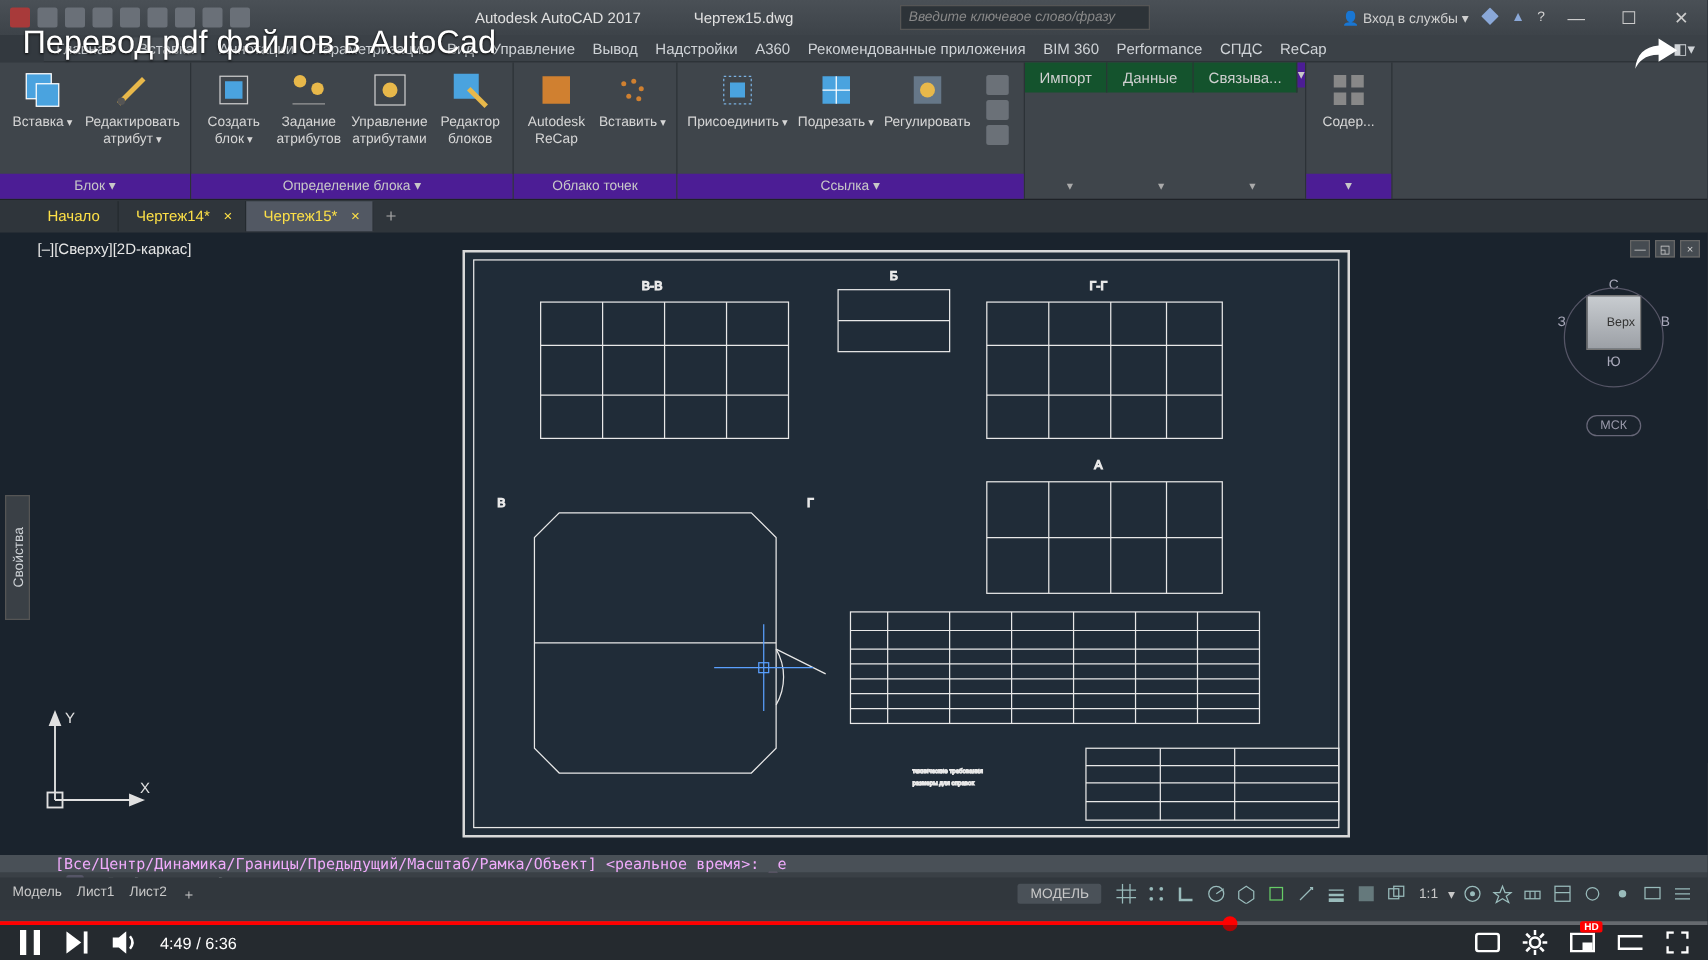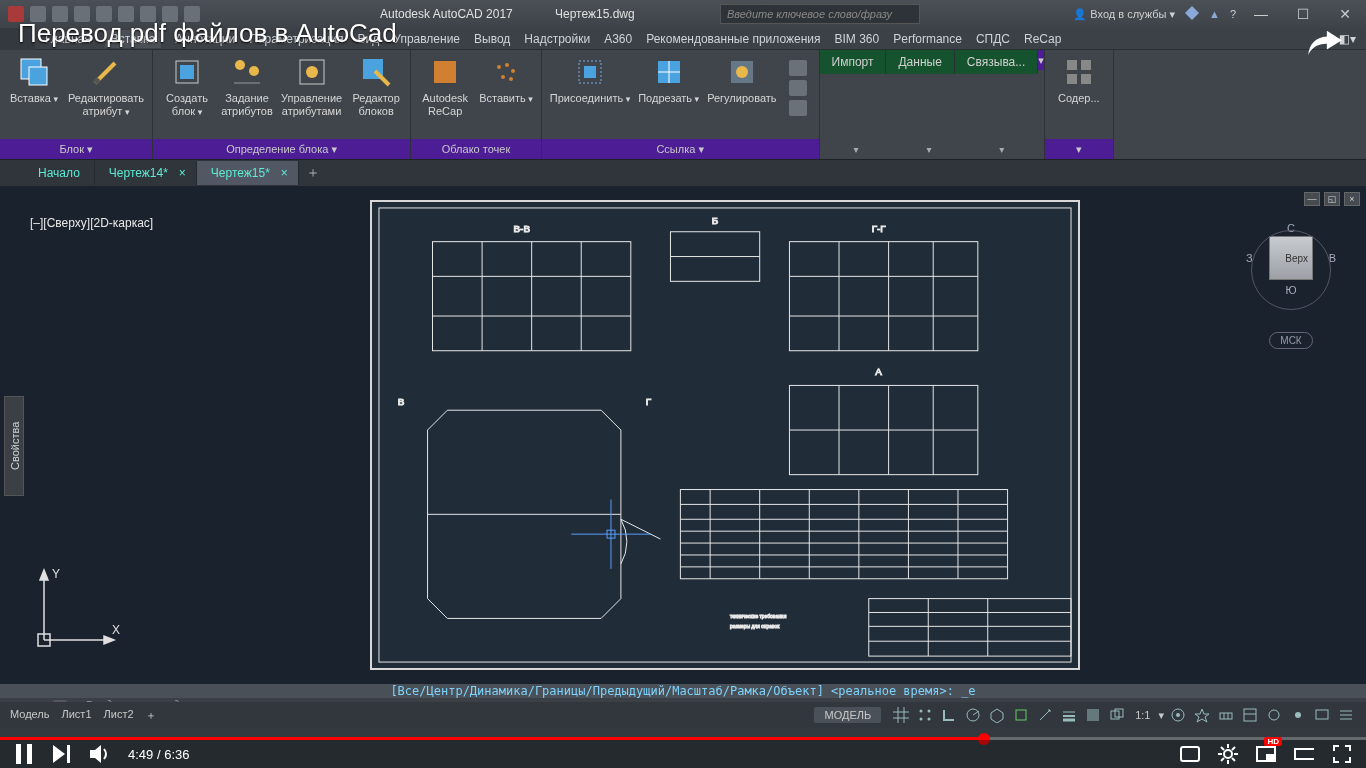--- a/index.html
+++ b/index.html
@@ -34,45 +34,45 @@
 .panel-title { height: 20px; font-size: 11px; text-align: center; color: #c8c8c8; background: #4c1d95; line-height: 20px; }
 .rbtn { display: flex; flex-direction: column; align-items: center; justify-content: flex-start; font-size: 11px; color: #d6d6d6; text-align: center; line-height: 13px; min-width: 52px; }
 .rbtn .ico { width: 32px; height: 32px; margin-bottom: 4px; display: flex; align-items: center; justify-content: center; }
 .rbtn .drop::after { content: " ▾"; font-size: 9px; }
 .extras { display: flex; flex-direction: column; gap: 4px; align-items: center; justify-content: center; padding: 4px; }
 .extras div { width: 18px; height: 16px; background: #6b7178; border-radius: 2px; }
 .tab-btn { height: 24px; padding: 0 12px; font-size: 12px; color: #d0d0d0; display: flex; align-items: center; border-right: 1px solid #2c3237; background: #14532d; }
 
 
 .filetabs { height: 26px; background: #2f353b; display: flex; align-items: center; padding: 0 0 0 24px; font-size: 12px; gap: 0; }
-.filetabs .tab { height: 24px; padding: 0 28px 0 14px; border-right: 1px solid #242a2f; display: flex; align-items: center; position: relative; color: #5eead4; }
+.filetabs .tab { height: 24px; padding: 0 28px 0 14px; border-right: 1px solid #242a2f; display: flex; align-items: center; position: relative; color: #fde047; }
 .filetabs .tab.active { background: #525863; }
 .filetabs .tab .close { position: absolute; right: 10px; font-size: 12px; }
 .filetabs .add { width: 28px; text-align: center; font-size: 14px; color: #aaa; }
 
 
 .canvas-area { position: absolute; left: 0; top: 186px; right: 0; bottom: 84px; background: #1a232d; }
 .props-tab { position: absolute; left: 4px; top: 210px; width: 20px; height: 100px; background: #3a4046; writing-mode: vertical-rl; transform: rotate(180deg); font-size: 11px; text-align: center; line-height: 20px; color: #cfd3d7; border: 1px solid #555; }
 
-.view-label { position: absolute; left: 30px; top: 6px; font-size: 12px; color: #e8e8e8; margin-top: 24px; }
+.view-label { position: absolute; left: 30px; top: 6px; font-size: 12px; color: #e8e8e8; }
 .ucs { position: absolute; left: 30px; bottom: 30px; }
 .viewport-ctrl { position: absolute; right: 6px; top: 6px; display: flex; gap: 4px; }
 .viewport-ctrl div { width: 16px; height: 14px; background: #454b51; border: 1px solid #666; font-size: 9px; text-align: center; line-height: 12px; }
 
 .viewcube { position: absolute; right: 30px; top: 36px; width: 90px; text-align: center; font-size: 11px; color: #aab; }
 .viewcube .cube { width: 44px; height: 44px; background: linear-gradient(#c8ccd0,#9ca0a6); margin: 4px auto; display: flex; align-items: center; justify-content: center; color: #333; font-size: 10px; border: 1px solid #777; padding-left: 12px; }
 .viewcube .ring { width: 80px; height: 80px; border: 1px solid #556; border-radius: 50%; position: absolute; top: 8px; left: 5px; }
 .viewcube .msk { margin-top: 36px; display: inline-block; padding: 2px 10px; border: 1px solid #667; border-radius: 10px; font-size: 10px; color: #99a; }
 
 .drawing { position: absolute; left: 370px; top: 14px; width: 710px; height: 470px; background: #202c38; border: 2px solid #d8d8d8; }
 .drawing svg { width: 100%; height: 100%; }
 
 
 .cmd-area { position: absolute; left: 0; right: 0; bottom: 54px; height: 30px; display: flex; flex-direction: column; background: #3a4046; }
-.cmd-hist { height: 16px; padding: 0 16px; font-size: 12px; font-family: "Consolas", monospace; color: #7dd3fc; background: #495057; white-space: nowrap; overflow: hidden; text-align: center; }
+.cmd-hist { height: 16px; padding: 0 44px; font-size: 12px; font-family: "Consolas", monospace; color: #f0abfc; background: #495057; white-space: nowrap; overflow: hidden; }
 .cmd-input { height: 18px; padding: 0 40px; font-size: 12px; font-style: italic; color: #8a8f94; background: #3a4046; display: flex; align-items: center; gap: 6px; }
 .cmd-input .x { font-style: normal; color: #ccc; }
 .cmd-input .chev { width: 14px; height: 12px; background: #556; border-radius: 2px; }
 
 
 .statusbar { position: absolute; left: 0; right: 0; bottom: 40px; height: 26px; background: #31373d; display: flex; align-items: center; font-size: 11px; color: #c8c8c8; }
 .statusbar .left { padding: 0 10px; display: flex; gap: 12px; }
 .statusbar .right { margin-left: auto; display: flex; align-items: center; gap: 4px; padding-right: 10px; }
 .statusbar .ico { width: 20px; height: 20px; display: flex; align-items: center; justify-content: center; border-radius: 2px; }
 .statusbar .ico svg { display: block; }

